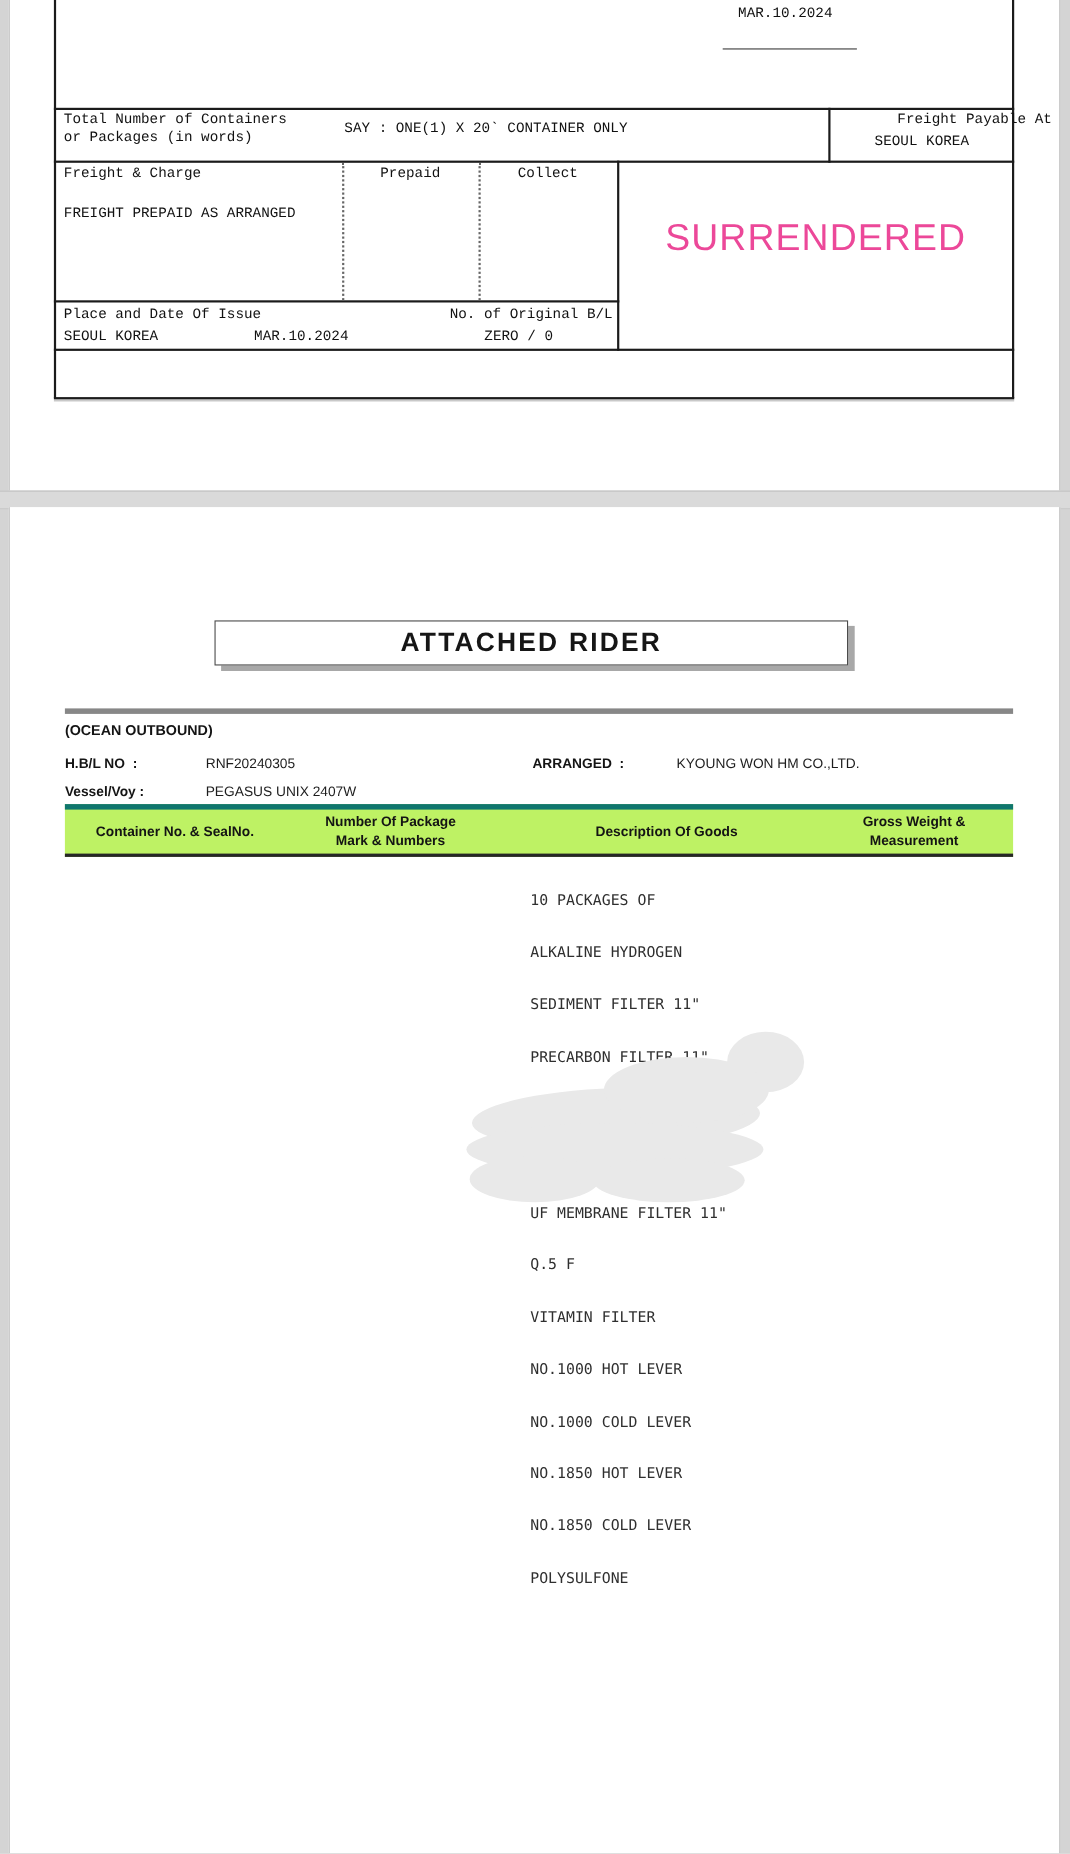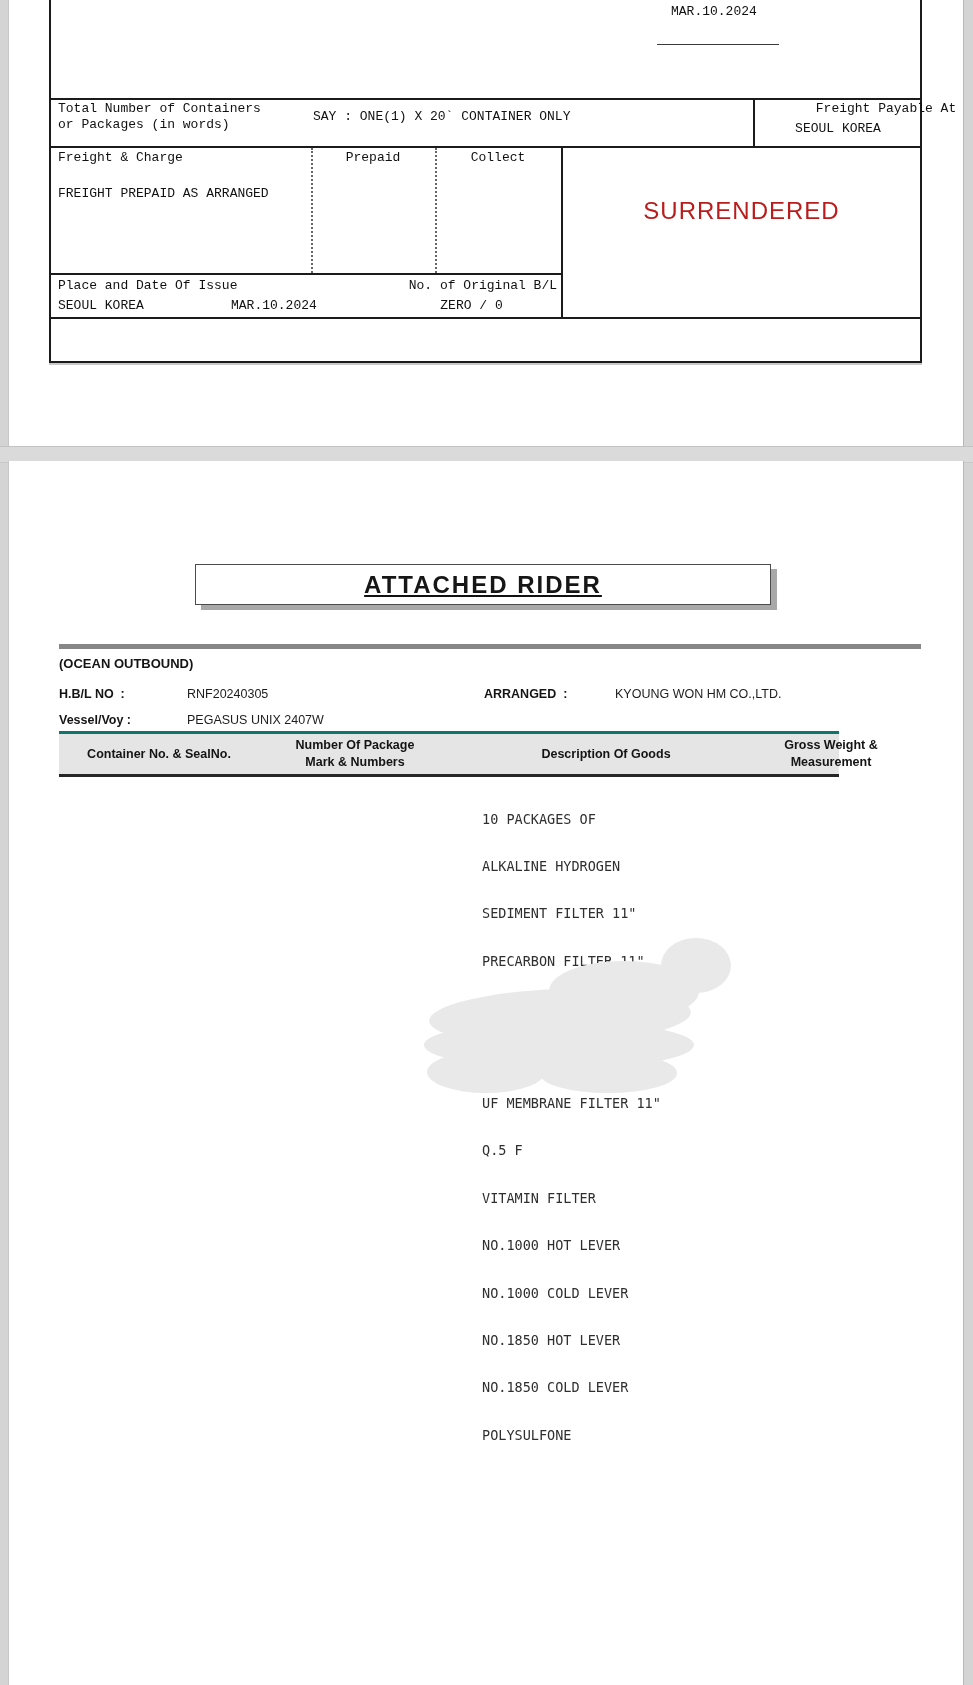--- a/index.html
+++ b/index.html
@@ -13,33 +13,33 @@
   .abs{position:absolute;}
   
   .ln{position:absolute;background:#1b1b1b;}
   .ln.sh{box-shadow:0 2px 0 #c9c9c9;}
   .vdot{position:absolute;width:0;border-left:2px dotted #666;}
   
   .mono{font-family:"Liberation Mono","DejaVu Sans Mono",monospace;font-weight:normal;font-size:13px;
         line-height:16px;white-space:pre;}
   .ctr{text-align:center;}
   .rgt{text-align:right;}
-  .stamp{font-family:"Liberation Sans",sans-serif;font-size:24px;font-weight:500;letter-spacing:1px;color:#b91c1c;}
+  .stamp{font-family:"Liberation Sans",sans-serif;font-size:34px;font-weight:500;letter-spacing:1px;color:#ec4899;}
   .kor{font-family:"DejaVu Serif","Liberation Serif",serif;font-size:19px;color:#111;}
   .sig{position:absolute;border-bottom:1.5px solid #3a3a3a;}
   
   #rider-box{position:absolute;left:194px;top:564px;width:574px;height:39px;background:#fff;
              border:1.5px solid #4b4b4b;box-shadow:6px 5px 0 0 #a8a8a8;
-             display:flex;align-items:center;justify-content:center;text-decoration:underline;}
+             display:flex;align-items:center;justify-content:center;}
   #rider-box .t{font-weight:bold;font-size:24px;letter-spacing:2px;color:#161616;}
   #gray-rule{position:absolute;left:58px;top:644px;width:862px;height:5px;background:#878787;}
   .lbl{font-weight:bold;font-size:12.5px;color:#141414;white-space:pre;}
   .val{font-size:12.5px;color:#1d1d1d;white-space:pre;}
-  #hdr-band{position:absolute;left:58px;top:731px;width:780px;height:40px;background:#e5e5e5;
-            border-top:3px solid #0f766e;border-bottom:3px solid #262626;}
+  #hdr-band{position:absolute;left:58px;top:731px;width:862px;height:40px;background:#bef264;
+            border-top:5px solid #0f766e;border-bottom:3px solid #262626;}
   .hcell{position:absolute;top:0;height:40px;display:flex;align-items:center;justify-content:center;
          text-align:center;font-weight:bold;font-size:12.5px;line-height:1.35;color:#141414;}
   .goods{font-family:"DejaVu Sans Mono","Liberation Mono",monospace;font-size:13.5px;color:#2f2f2f;
          white-space:pre;line-height:15.8px;}
   .goods div{height:15.8px;margin-left:16px;}
   .blob{position:absolute;background:#e9e9e9;border-radius:50%;}
 </style>
 </head>
 <body>
 

